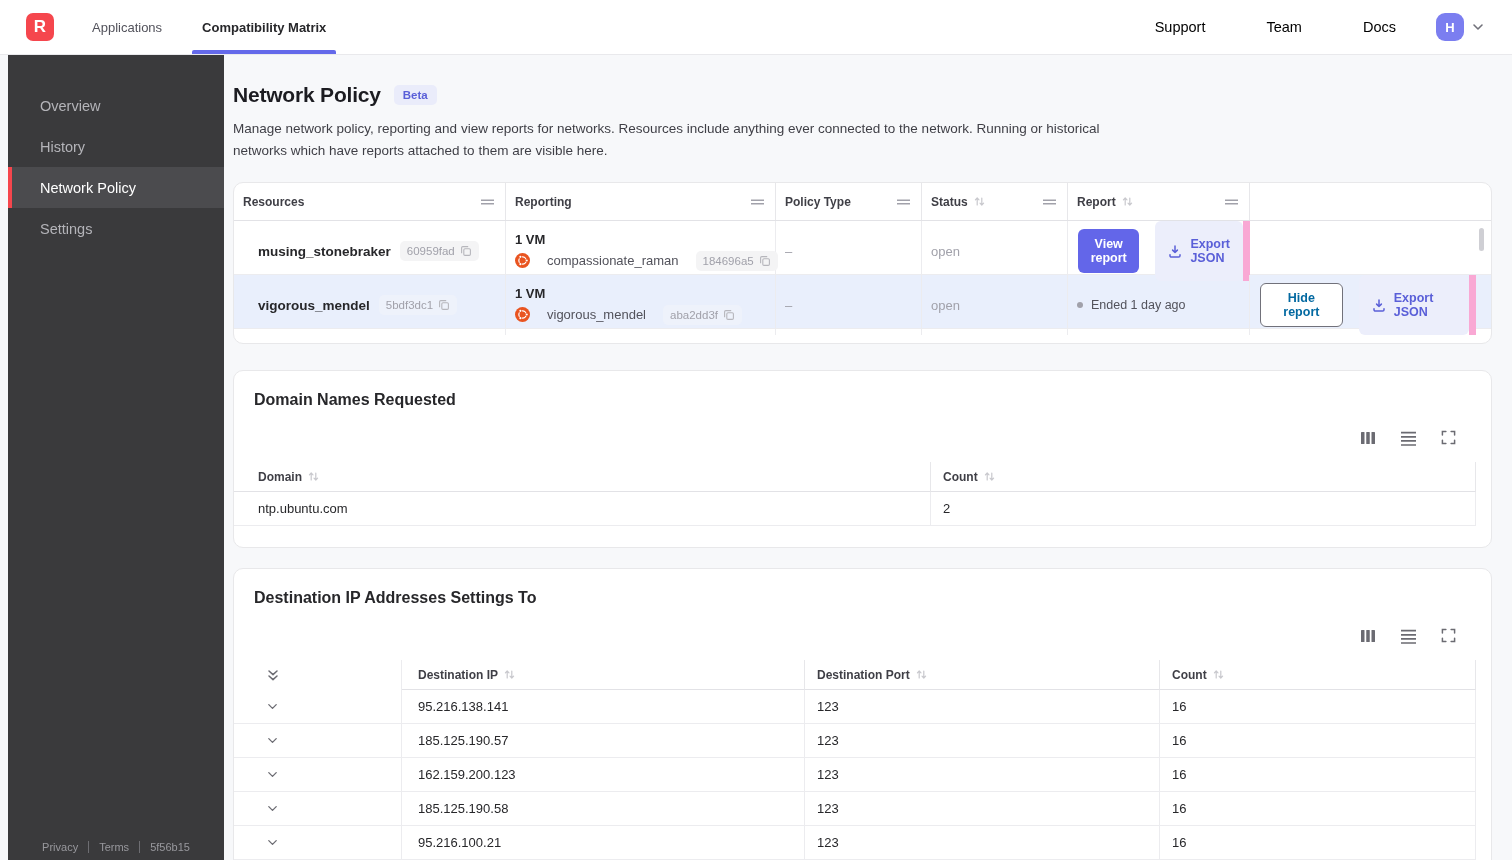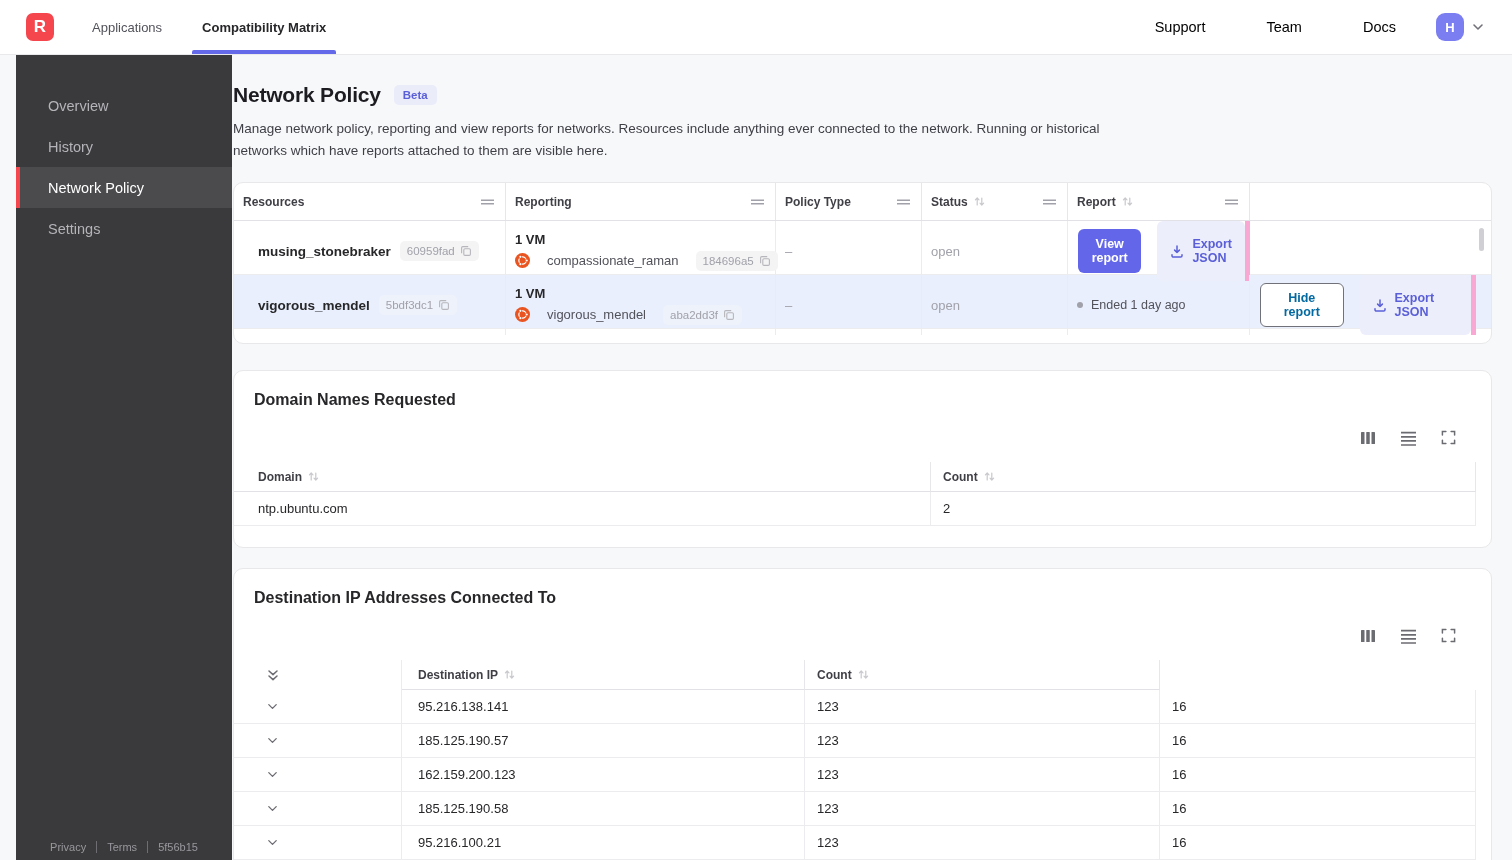--- a/index.html
+++ b/index.html
@@ -11,21 +11,21 @@
   .nav-tabs { display:flex; margin-left:36px; gap:36px; }
   .nav-tab { display:flex; align-items:center; font-size:13px; color:#52525b; cursor:pointer; position:relative; padding:0 2px; }
   .nav-tab.active { color:#27272a; font-weight:700; }
   .nav-tab.active::after { content:""; position:absolute; left:-8px; right:-8px; bottom:0; height:4px; background:#6469ea; border-radius:2px 2px 0 0; }
   .nav-right { margin-left:auto; display:flex; align-items:center; gap:40px; padding-right:27px; }
   .nav-link { font-size:14.5px; color:#000000; cursor:pointer;margin-left:21px; }
   .user-wrap { display:flex; align-items:center; gap:7px; }
   .avatar { width:28px; height:28px; border-radius:9px; background:#7b7ef0; color:#fff; font-size:13px; font-weight:700; display:flex; align-items:center; justify-content:center; }
 
   
-  .sidebar { position:fixed; top:55px; left:16px; width:216px; height:805px; background:#3a3a3c; z-index:20; }
+  .sidebar { position:fixed; top:55px; left:8px; width:216px; height:805px; background:#3a3a3c; z-index:20; }
   .side-items { padding-top:30px; }
   .side-item { height:41px; display:flex; align-items:center; padding-left:28px; font-size:14.5px; color:#b4b4b9; cursor:pointer; border-left:4px solid transparent; }
   .side-item.active { background:#4b4b4e; color:#fff; border-left:4px solid #f5464d; }
   .side-footer { position:absolute; bottom:7px; left:0; width:100%; display:flex; justify-content:center; align-items:center; gap:10px; font-size:11px; color:#98989d; }
   .side-footer .sep { width:1px; height:12px; background:#6d6d72; }
   .side-footer span { cursor:default; }
 
   
   .main { position:absolute; top:55px; left:216px; width:1296px; height:805px; background:#f7f8fa; padding:28px 20px 0 17px; overflow:hidden; }
   .title-row { display:flex; align-items:center; gap:13px; }
@@ -49,21 +49,21 @@
   .td { display:flex; align-items:center; padding-left:9px; border-right:1px solid #ececef; font-size:13px; color:#a1a1aa; }
   .td.first { padding-left:24px; }
   .net-name { font-size:13.5px; font-weight:700; color:#27272a; margin-right:9px; }
   .hash-badge { background:#f4f4f5; border-radius:5px; padding:4px 7px; display:inline-flex; align-items:center; gap:5px; font-size:11.5px; color:#a1a1aa; }
   .nt-row.hl .hash-badge { background:#eef2fb; }
   .res-cell { flex-direction:column; align-items:flex-start; justify-content:center; gap:4px; }
   .vm-count { font-size:13px; font-weight:700; color:#27272a; }
   .res-line { display:flex; align-items:center; gap:17px; font-size:13px; color:#52525b; }
   .status-cell { gap:8px; color:#52525b; font-size:12.5px; }
   .dot { width:6px; height:6px; border-radius:50%; background:#a1a1aa; flex:0 0 auto; }
-  .report-cell { gap:16px; padding-left:10px; border-right:5px solid #f9a8d4; }
+  .report-cell { gap:16px; padding-left:10px; border-right:7px solid #f9a8d4; }
   .btn-primary { background:#6366e9; color:#fff; border:none; font-size:12.5px; font-weight:700; padding:8px 12px; border-radius:6px; cursor:pointer; font-family:inherit; }
   .btn-outline { background:#fff; color:#0369a1; border:1px solid #71717a; font-size:12.5px; font-weight:600; padding:7px 12px; border-radius:6px; cursor:pointer; font-family:inherit; }
   .export-pill { display:inline-flex; align-items:center; gap:8px; background:#eceefb; border-radius:6px; padding:16px 13px; font-size:12.5px; font-weight:700; color:#5a5fd8; cursor:pointer; }
   .vscroll { position:absolute; right:7px; top:45px; width:5px; height:23px; background:#cfcfd4; border-radius:3px; }
 
   
   .card-domains { margin-top:26px; padding:20px 0 21px 0; }
   .card-dest { margin-top:20px; padding:20px 0 0 0; height:310px; }
   .card-title { font-size:16px; font-weight:700; color:#27272a; padding-left:20px; }
   .toolbar { display:flex; justify-content:flex-end; gap:24px; padding-right:35px; margin-top:21px; }
@@ -351,21 +351,21 @@
           </span>
       </div>
     </div>
     <div class="rgrid domains-grid">
       <div class="rtd pad24">ntp.ubuntu.com</div>
       <div class="rtd">2</div>
     </div>
   </div>
 
   <div class="card card-dest">
-    <div class="card-title">Destination IP Addresses Connected To</div>
+    <div class="card-title">Destination IP Addresses Settings To</div>
     <div class="toolbar">
       <span class="tool-icon">
           <svg width="16" height="16" viewBox="0 0 16 16" fill="#6b6b72">
             <rect x="1" y="2" width="3.5" height="12" rx="0.6"></rect>
             <rect x="6.25" y="2" width="3.5" height="12" rx="0.6"></rect>
             <rect x="11.5" y="2" width="3.5" height="12" rx="0.6"></rect>
           </svg>
         </span>
       <span class="tool-icon">
           <svg width="17" height="16" viewBox="0 0 17 16" fill="none" stroke="#6b6b72" stroke-width="1.7">
@@ -389,20 +389,29 @@
       <div class="rth" style="padding-left:16px;">
         <span>Destination IP</span>
         <span style="display:flex;">
             <svg width="13" height="13" viewBox="0 0 13 13" fill="none" stroke="#c8c8cd" stroke-width="1.2" stroke-linecap="round" stroke-linejoin="round">
               <path d="M4.2 10V3M4.2 3L2.4 4.8M4.2 3L6 4.8"></path>
               <path d="M8.8 3v7M8.8 10L7 8.2M8.8 10l1.8-1.8"></path>
             </svg>
           </span>
       </div>
       <div class="rth">
+        <span>Destination Port</span>
+        <span style="display:flex;">
+            <svg width="13" height="13" viewBox="0 0 13 13" fill="none" stroke="#c8c8cd" stroke-width="1.2" stroke-linecap="round" stroke-linejoin="round">
+              <path d="M4.2 10V3M4.2 3L2.4 4.8M4.2 3L6 4.8"></path>
+              <path d="M8.8 3v7M8.8 10L7 8.2M8.8 10l1.8-1.8"></path>
+            </svg>
+          </span>
+      </div>
+      <div class="rth">
         <span>Count</span>
         <span style="display:flex;">
             <svg width="13" height="13" viewBox="0 0 13 13" fill="none" stroke="#c8c8cd" stroke-width="1.2" stroke-linecap="round" stroke-linejoin="round">
               <path d="M4.2 10V3M4.2 3L2.4 4.8M4.2 3L6 4.8"></path>
               <path d="M8.8 3v7M8.8 10L7 8.2M8.8 10l1.8-1.8"></path>
             </svg>
           </span>
       </div>
     </div>
 

